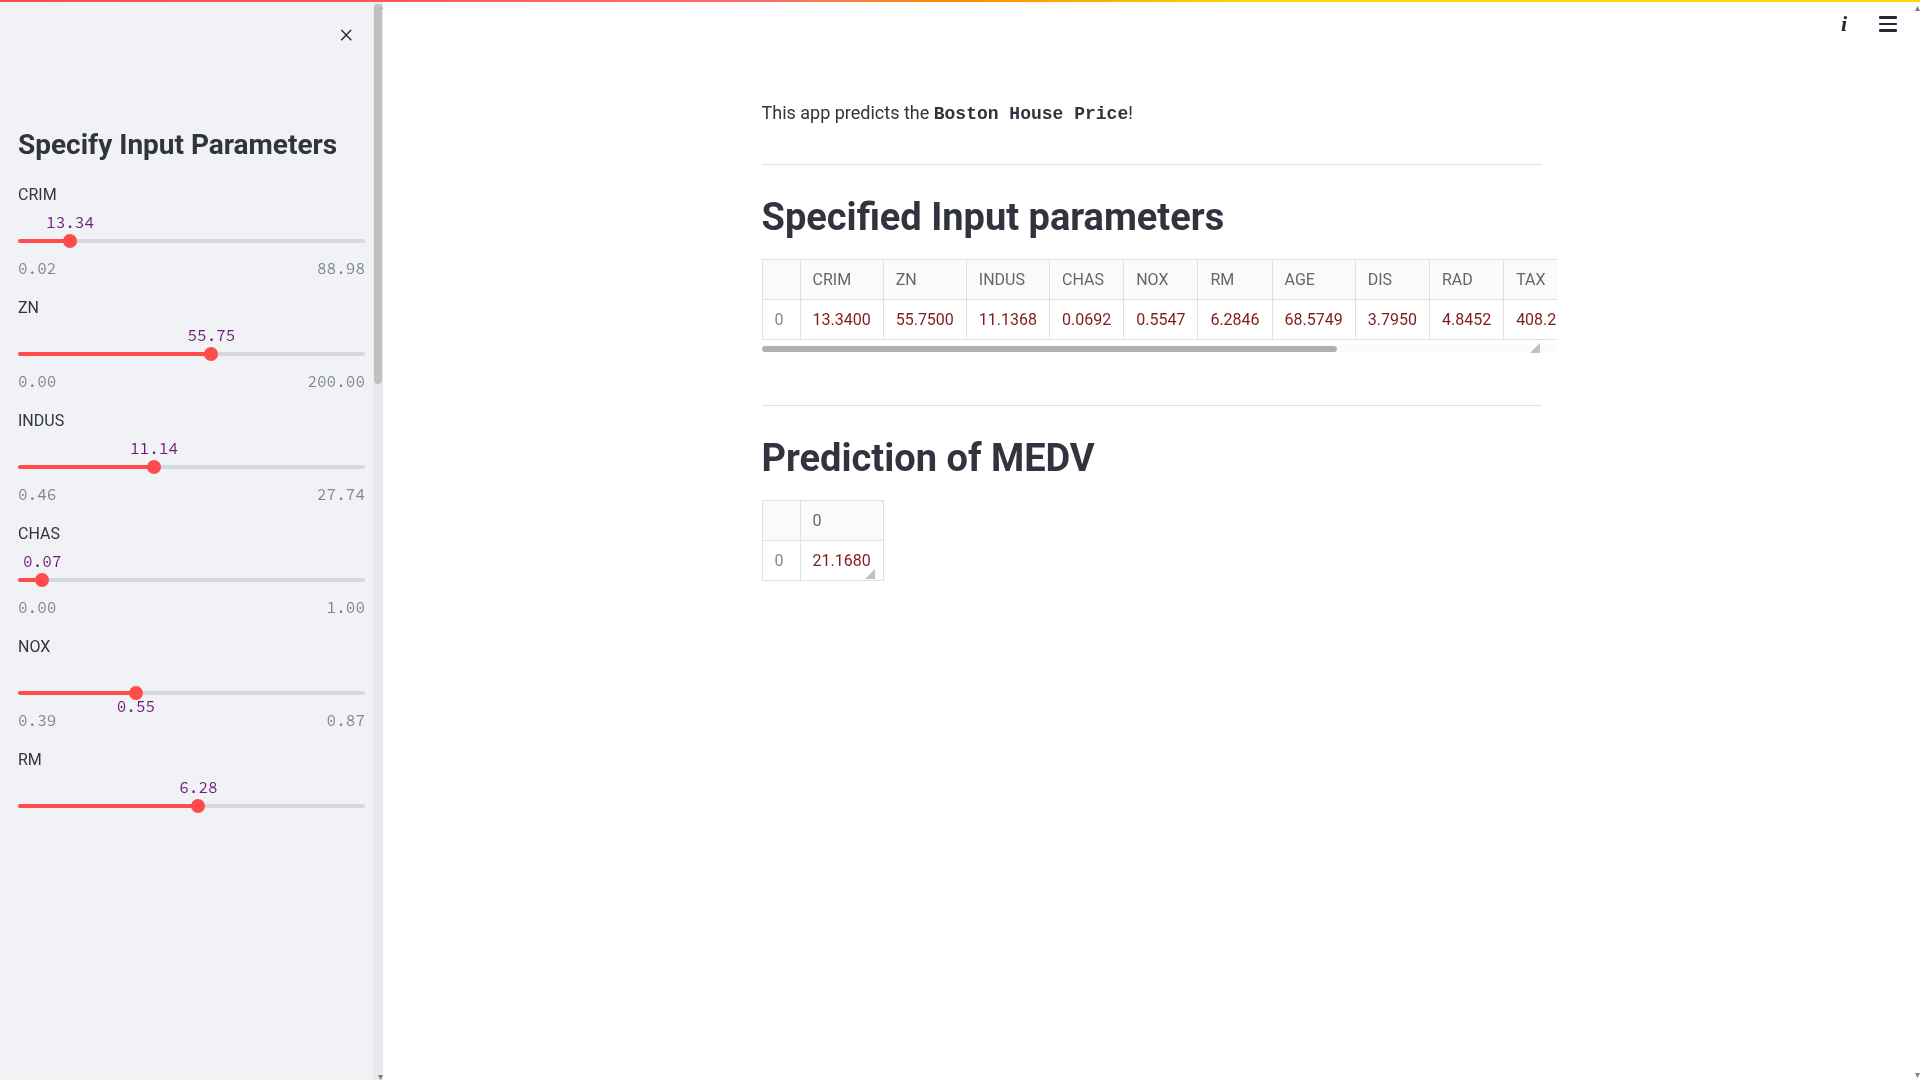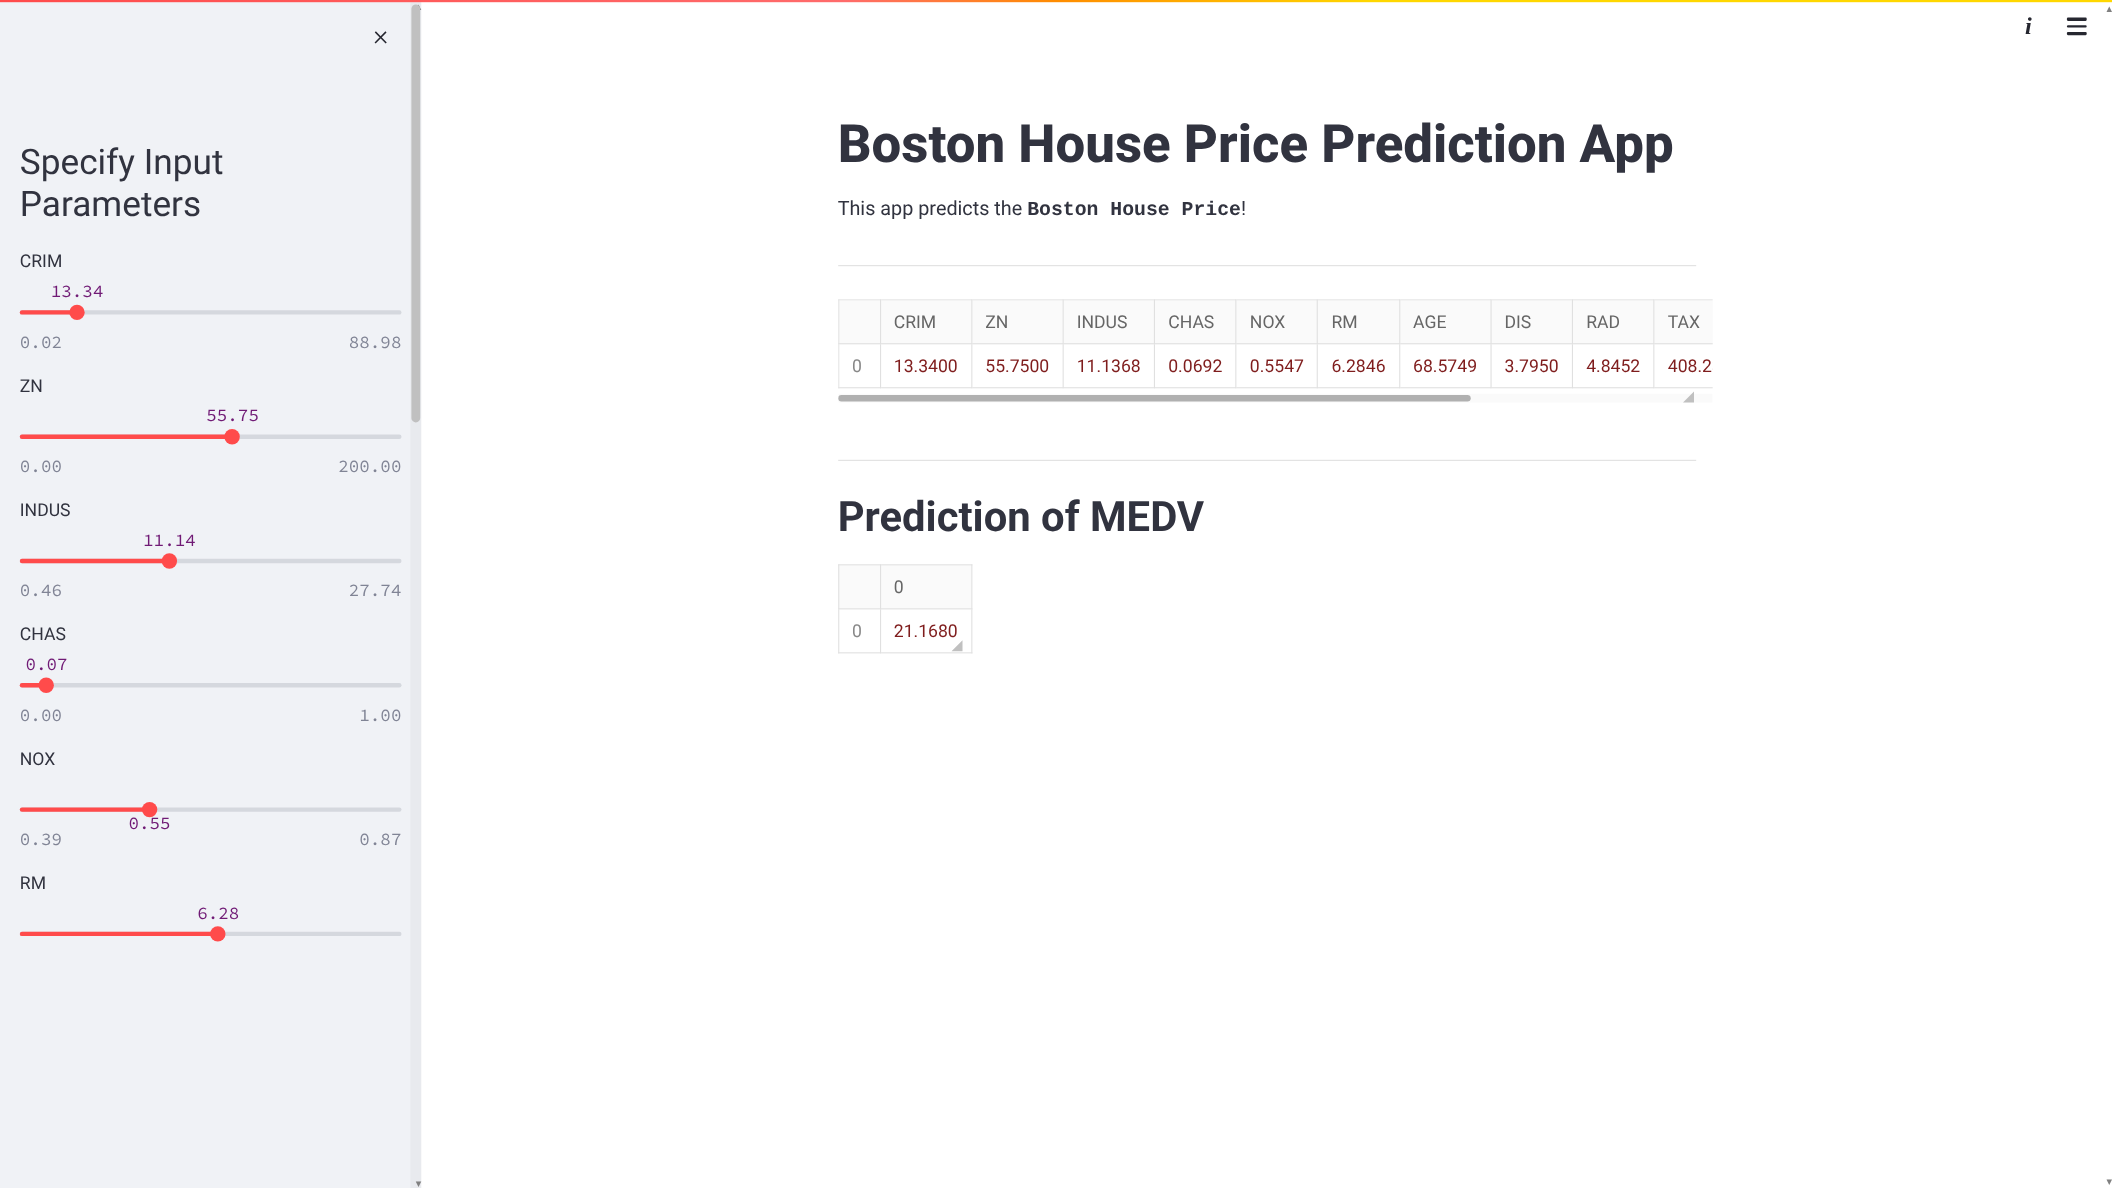--- a/index.html
+++ b/index.html
@@ -16,21 +16,21 @@
     .layout { display: flex; height: 100vh; }
     
     .sidebar { width: 383px; background: #f0f2f6; padding: 18px 18px 18px 18px; position: relative; flex-shrink: 0; }
     .sidebar-scroll { position: absolute; right: 0; top: 2px; bottom: 0; width: 10px; background: rgba(0,0,0,0.03); }
     .sidebar-scroll-thumb { position: absolute; right: 1px; top: 2px; width: 8px; height: 380px; background: #c0c0c0; border-radius: 4px; }
     .sidebar-scroll-up { position: absolute; right: 0; top: -2px; font-size: 10px; color: #808080; cursor: pointer; }
     .sidebar-scroll-down { position: absolute; right: 0; bottom: -2px; font-size: 10px; color: #808080; cursor: pointer; }
     
     .close-btn { position: absolute; top: 20px; right: 30px; font-size: 26px; cursor: pointer; color: #262730; line-height: 1; font-weight: 300; }
     
-    .sidebar-title { font-size: 32px; font-weight: 400; color: #31333F; margin-top: 110px; margin-bottom: 24px; }
+    .sidebar-title { font-size: 28px; font-weight: 700; color: #31333F; margin-top: 110px; margin-bottom: 24px; }
     
     .slider-group { margin-bottom: 20px; }
     .slider-label { font-size: 16px; color: #31333F; margin-bottom: 8px; }
     .slider-value-row { position: relative; height: 20px; }
     .slider-value { position: absolute; font-family: "Source Code Pro", monospace; font-size: 16px; color: #701a75; transform: translateX(-50%); white-space: nowrap; }
     .slider-track-container { position: relative; height: 14px; display: flex; align-items: center; margin-top: 2px; }
     .slider-track { width: 100%; height: 4px; background: #d5d8de; border-radius: 2px; position: relative; }
     .slider-fill { height: 100%; background: #ff4b4b; border-radius: 2px; position: absolute; left: 0; }
     .slider-thumb { width: 14px; height: 14px; background: #ff4b4b; border-radius: 50%; position: absolute; transform: translateX(-50%); top: -5px; cursor: pointer; }
     .slider-minmax { display: flex; justify-content: space-between; font-family: "Source Code Pro", monospace; font-size: 16px; color: #808495; margin-top: 10px; }
@@ -188,27 +188,27 @@
 
     <div class="sidebar-scroll">
       <div class="sidebar-scroll-up">▴</div>
       <div class="sidebar-scroll-thumb"></div>
       <div class="sidebar-scroll-down">▾</div>
     </div>
   </aside>
 
   <main class="main">
     <div class="content">
-      <h1>Boston House Price Prediction App</h1>
       <p class="subtitle">
         <span>This app predicts the </span><strong>Boston House Price</strong><span>!</span>
       </p>
       
       <hr>
       
+      <h2>Specified Input parameters</h2>
       
       <div class="dataframe-wrapper">
         <div class="dataframe-hscroll" style="width: 795px; padding-bottom: 15px;">
           <table class="dataframe" id="input-table">
               <thead>
                 <tr>
                   <th class="idx-cell"></th>
                   <th>CRIM</th>
                   <th>ZN</th>
                   <th>INDUS</th>

